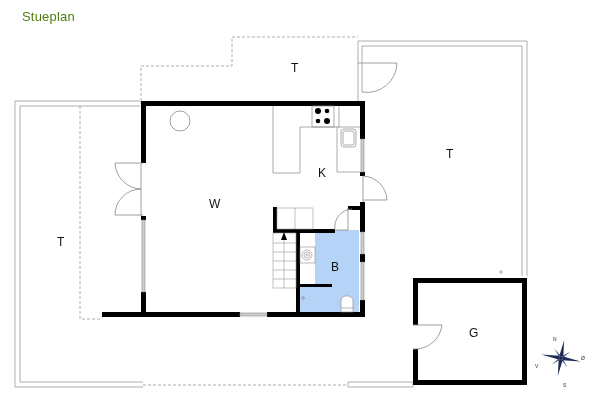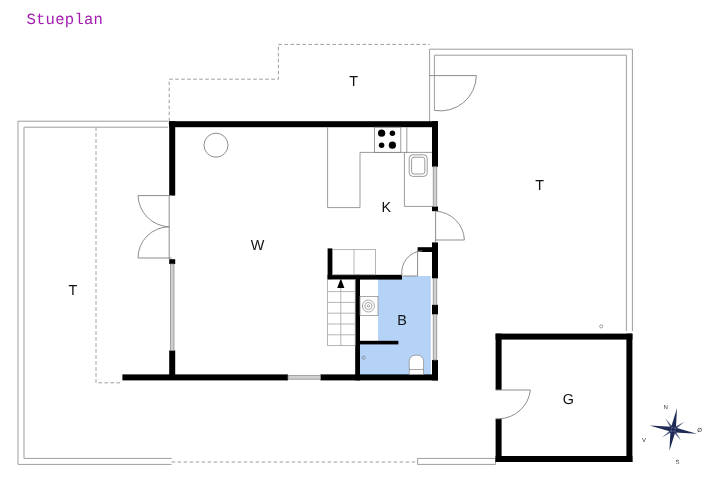--- a/index.html
+++ b/index.html
@@ -1,17 +1,17 @@
 <!DOCTYPE html>
 <html><head>
   <meta charset="utf-8">
   <style>
     html, body { margin: 0; padding: 0; background: #ffffff; }
     body { width: 600px; height: 400px; position: relative; overflow: hidden; font-family: "Liberation Sans", sans-serif; }
-    .title { position: absolute; left: 22px; top: 9px; font-size: 13px; color: #a21caf; letter-spacing: 0.2px; font-family: Liberation Mono, monospace; }
+    .title { position: absolute; left: 22px; top: 9px; font-size: 13px; color: #4d7c0f; letter-spacing: 0.2px; }
     svg { position: absolute; left: 0; top: 0; }
     .room-label { font-family: "Liberation Sans", sans-serif; font-size: 12px; fill: #111; }
     .compass-letter { font-family: "Liberation Sans", sans-serif; font-size: 5px; fill: #333; }
   </style>
 </head>
 <body>
 
 <div class="title">Stueplan</div>
 
 <svg width="600" height="400" viewBox="0 0 600 400">

